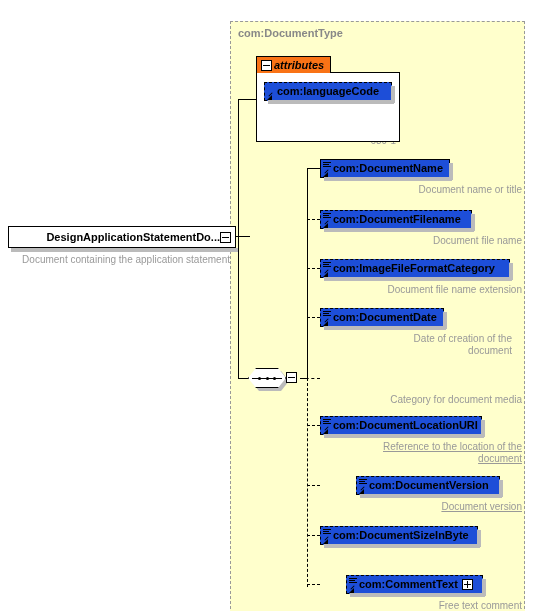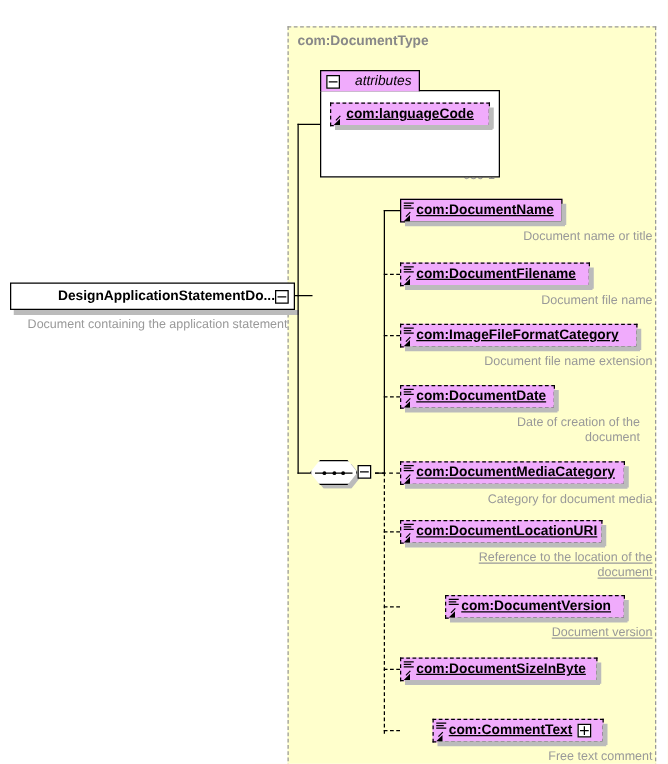--- a/index.html
+++ b/index.html
@@ -45,28 +45,29 @@
     white-space: nowrap;
   }
 
   
   .attrs-tab {
     position: absolute;
     left: 256px;
     top: 40px;
     height: 17px;
     padding: 0 6px 0 4px;
-    background: #f0abfc;
+    background: #f97316;
     border: 1px solid #000000;
     border-bottom: none;
     box-sizing: border-box;
     display: flex;
     align-items: center;
-    gap: 12px;
+    gap: 2px;
     z-index: 4;
+    font-weight: bold;
   }
   .attrs-tab-label {
     font-size: 11px;
     font-style: italic;
     color: #000000;
     white-space: nowrap;
   }
   .attrs-body {
     position: absolute;
     left: 256px;
@@ -107,29 +108,28 @@
     width: 1px;
     height: 7px;
     background: #000000;
   }
 
   
   .node {
     position: absolute;
     height: 19px;
     box-sizing: border-box;
-    background: #f0abfc;
+    background: #1d4ed8;
     border: 1px solid #000000;
     display: flex;
     align-items: center;
     padding-left: 12px;
     padding-right: 5px;
     gap: 4px;
     z-index: 5;
-    text-decoration: underline;
   }
   .node.optional {
     border: 1px dashed #000000;
   }
   .node .shadow {
     position: absolute;
     left: 3px;
     top: 100%;
     width: 100%;
     height: 4px;
@@ -422,31 +422,20 @@
         <i></i>
         <span class="arrow"></span>
     </span>
     <span class="node-label">com:DocumentDate</span>
     <span class="shadow"></span>
       <span class="side-shadow"></span>
   </div>
   <div class="desc" style="left:322px; top:317px; width:190px;">Date of creation of the
 document</div>
 
-  <div class="node optional" style="left:320px; top:353px; width:180px;">
-    <span class="el-icon">
-      <i></i>
-        <i></i>
-        <i></i>
-        <span class="arrow"></span>
-    </span>
-    <span class="node-label">com:DocumentMediaCategory</span>
-    <span class="shadow"></span>
-      <span class="side-shadow"></span>
-  </div>
   <div class="desc" style="left:322px; top:378px; width:200px;">Category for document media</div>
 
   <div class="node optional" style="left:320px; top:400px; width:162px;">
     <span class="el-icon">
       <i></i>
         <i></i>
         <i></i>
         <span class="arrow"></span>
     </span>
     <span class="node-label">com:DocumentLocationURI</span>

